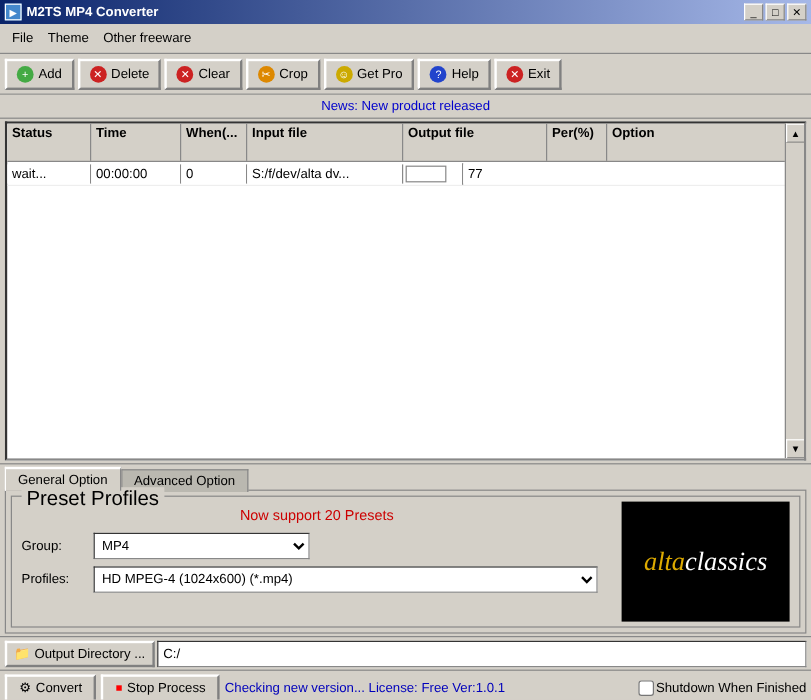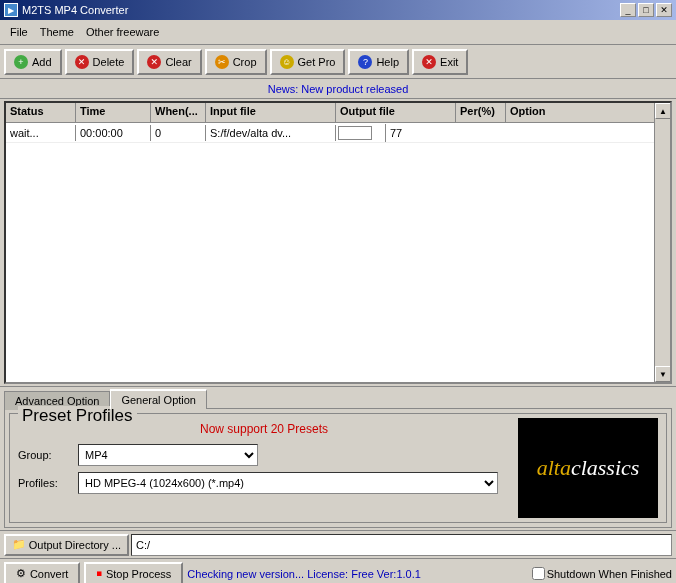--- a/index.html
+++ b/index.html
@@ -31,21 +31,21 @@
       width: 14px;
       height: 14px;
       background: #4488cc;
       border: 1px solid #fff;
       font-size: 8px;
       display: flex;
       align-items: center;
       justify-content: center;
       color: white;
     }
-    .title-text { font-size: 11px; font-weight: normal; }
+    .title-text { font-size: 11px; font-weight: bold; }
     .title-buttons { display: flex; gap: 2px; }
     .title-btn {
       width: 16px; height: 14px;
       background: #d4d0c8;
       border: 1px solid #888;
       border-top-color: #fff;
       border-left-color: #fff;
       font-size: 9px;
       display: flex; align-items: center; justify-content: center;
       cursor: pointer;
@@ -111,21 +111,21 @@
       display: flex;
       align-items: center;
       justify-content: center;
       border-bottom: 1px solid #888;
     }
     .news-text { color: #0000cc; font-size: 11px; }
     .file-list-header {
       display: flex;
       background: #d4d0c8;
       border-bottom: 1px solid #888;
-      height: 20px;
+      height: 32px;
     }
     .col-header {
       border-right: 1px solid #888;
       padding: 2px 4px;
       font-size: 11px;
       font-weight: bold;
       white-space: nowrap;
       overflow: hidden;
     }
     .col-status { width: 70px; }
@@ -470,25 +470,25 @@
       <div class="scrollbar-v">
         <div class="scroll-arrow">▲</div>
         <div class="scroll-track"></div>
         <div class="scroll-arrow">▼</div>
       </div>
     </div>
   </div>
 
   <div class="tabs-section">
     <div class="tabs-bar">
+      <div class="tab active">
+        <span>General Option</span>
+      </div>
       <div class="tab">
         <span>Advanced Option</span>
-      </div>
-      <div class="tab active">
-        <span>General Option</span>
       </div>
     </div>
   </div>
 
   <div class="options-panel">
     <div class="preset-group">
       <span class="preset-legend">Preset Profiles</span>
       <div class="preset-content">
         <div class="preset-left">
           <div class="now-support">Now support 20 Presets</div>

